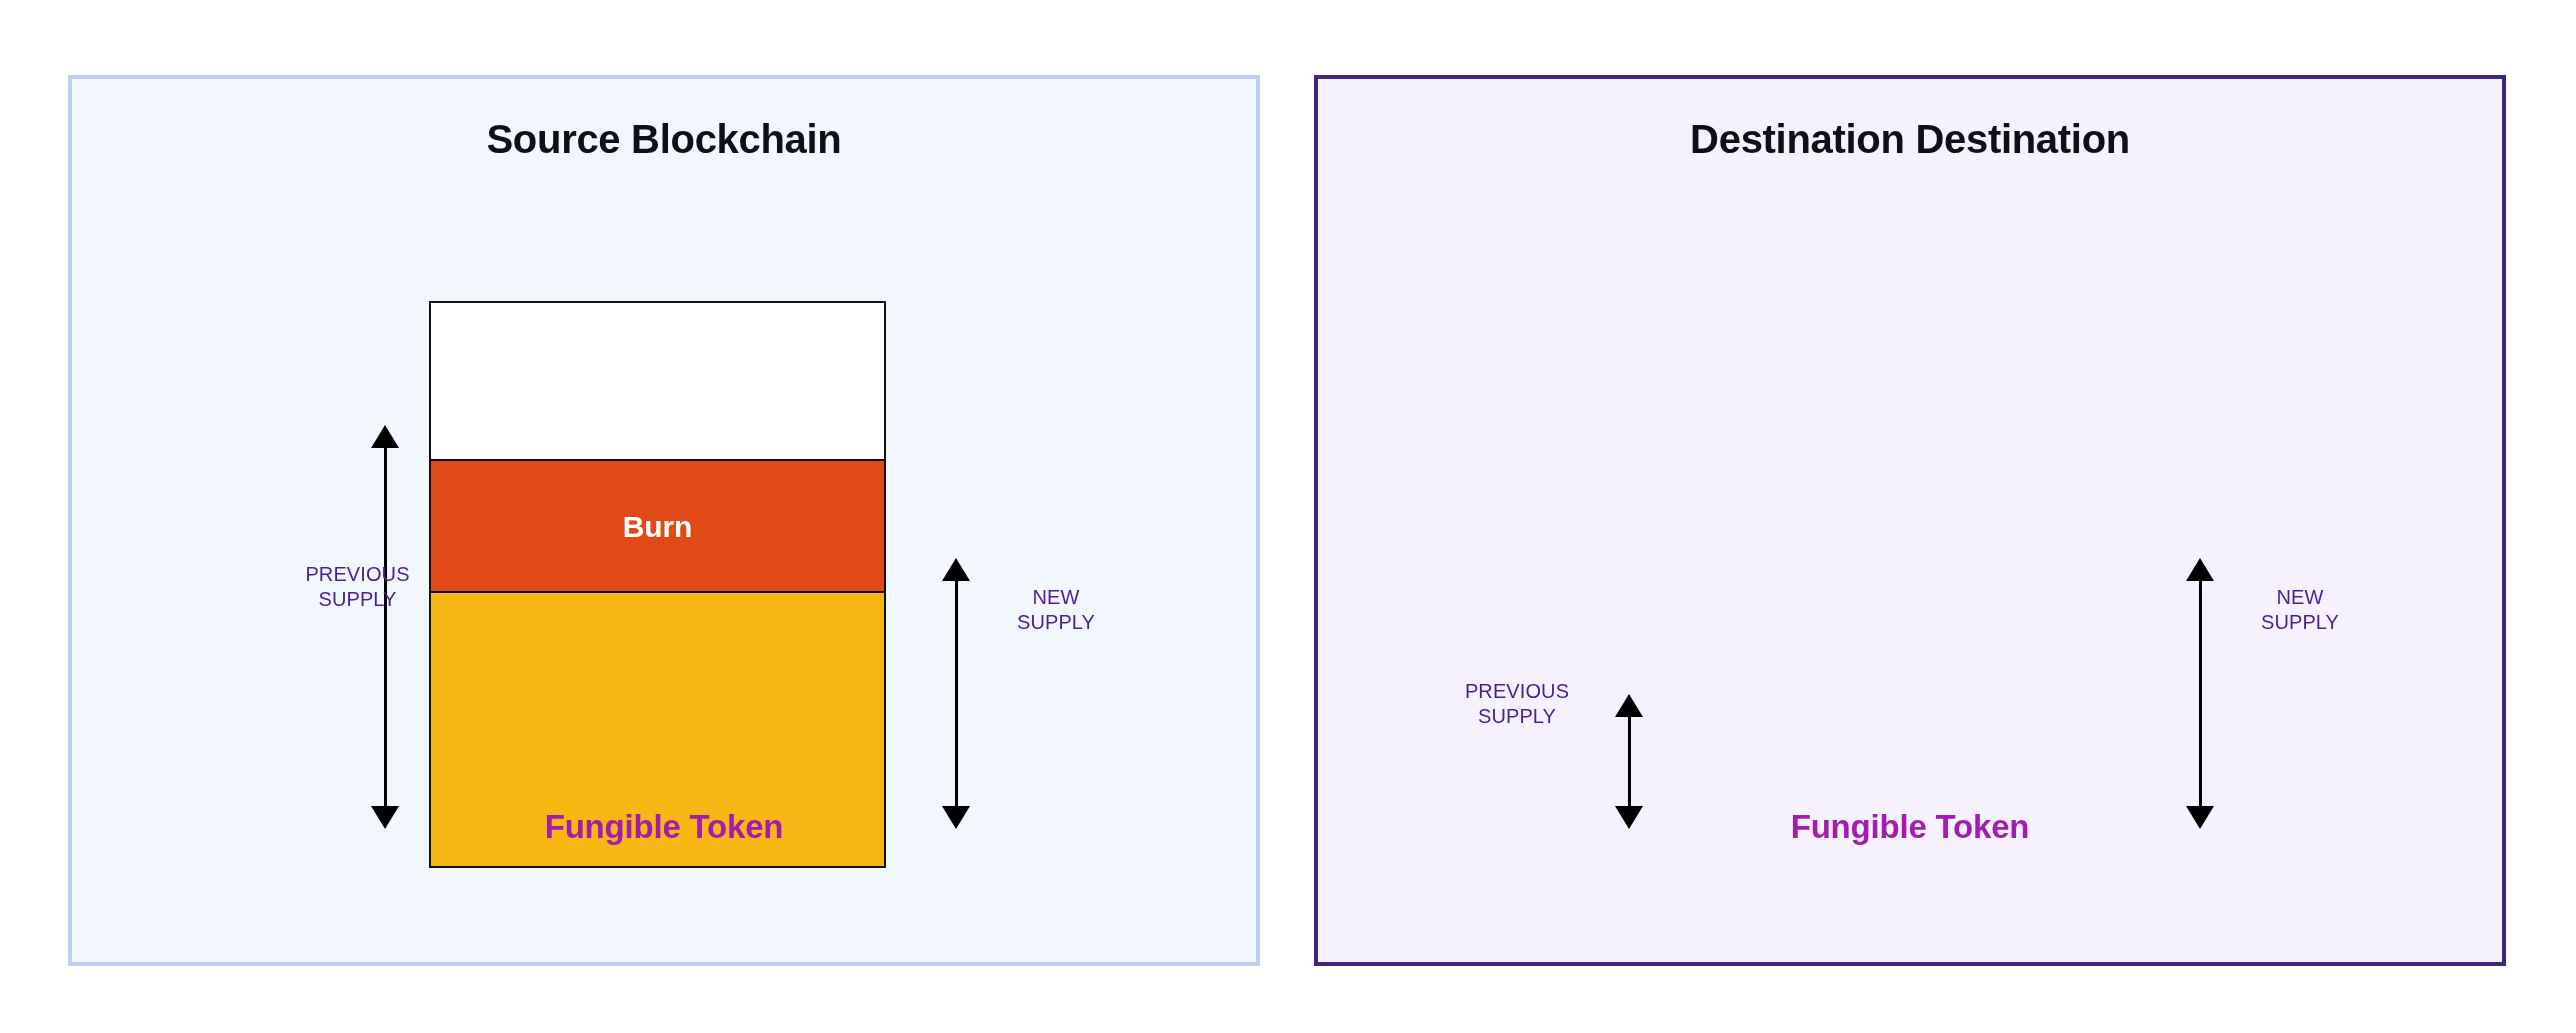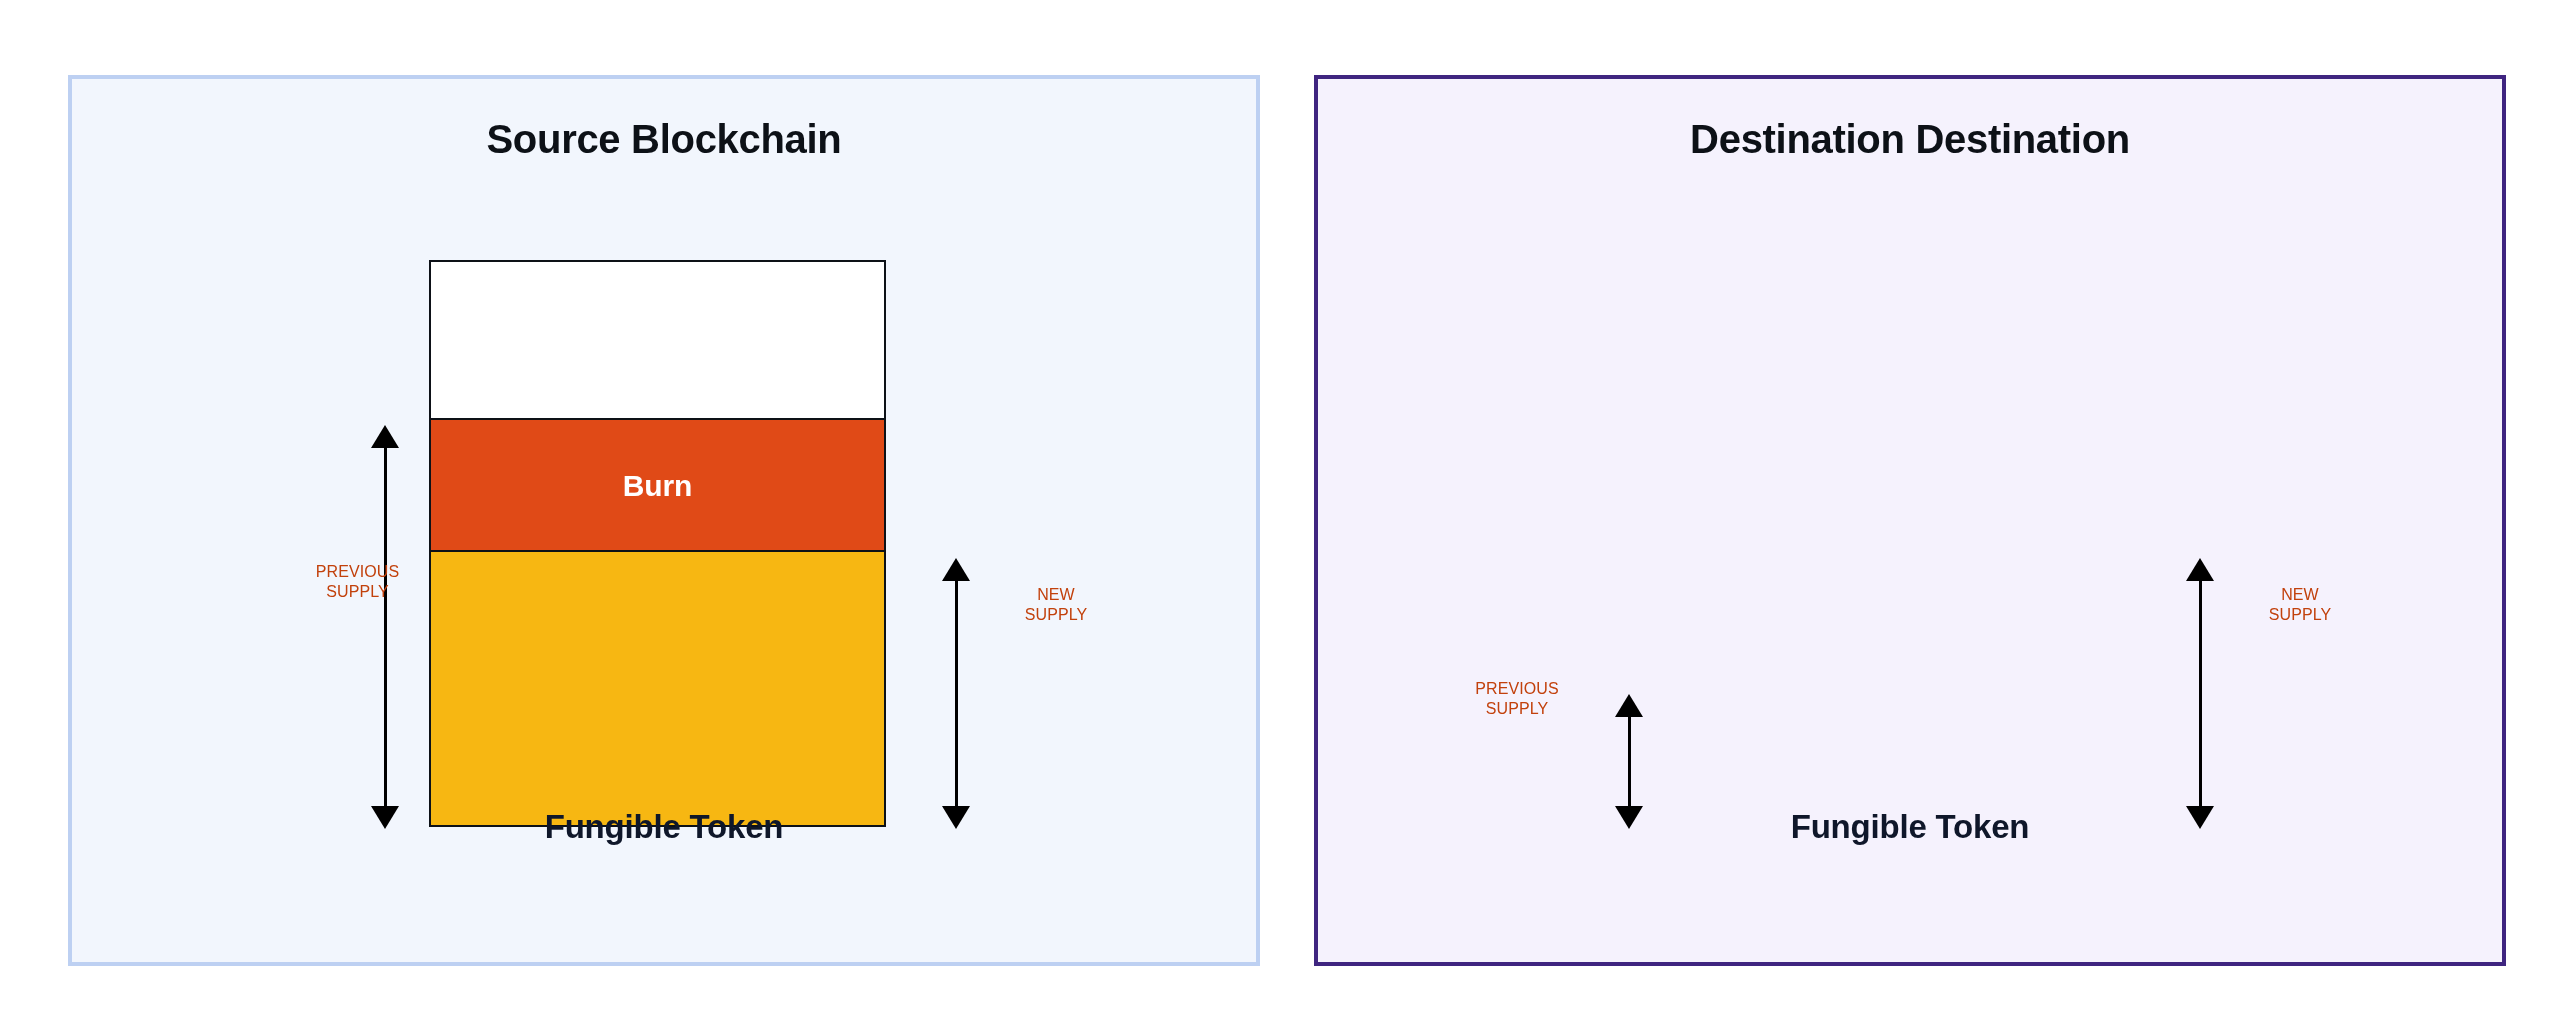--- a/index.html
+++ b/index.html
@@ -49,21 +49,21 @@
     line-height: 1;
   }
   .panel-footer {
     position: absolute;
     top: 731px;
     left: 0;
     width: 100%;
     text-align: center;
     font-size: 33px;
     font-weight: 700;
-    color: #0f172a;
+    color: #a21caf;
     letter-spacing: -0.2px;
     line-height: 1;
   }
   
   .stack {
     position: absolute;
     width: 457px;
     box-sizing: border-box;
   }
   .stack.source-stack {
@@ -78,20 +78,21 @@
   }
   .seg {
     position: absolute;
     left: 0;
     width: 457px;
     box-sizing: border-box;
     border: 2.6px solid #0d1117;
     display: flex;
     align-items: center;
     justify-content: center;
+    margin-top: 41px;
   }
   .seg-label {
     font-size: 30px;
     font-weight: 600;
     color: #ffffff;
     letter-spacing: -0.1px;
     line-height: 1;
   }
   
   .src-empty { top: 0px;   height: 160px; background: #ffffff; }
@@ -127,23 +128,23 @@
     top: 0;
     border-bottom: 23.5px solid #000000;
   }
   .arrow .head.down {
     bottom: 0;
     border-top: 23.5px solid #000000;
   }
   .dim-label {
     position: absolute;
     text-align: center;
-    font-size: 16px;
+    font-size: 20px;
     font-weight: 400;
-    color: #c2410c;
+    color: #4c1d95;
     line-height: 1.25;
     letter-spacing: 0.1px;
   }
 
   
   .arrow.src-prev  { left: 299px; top: 346px; height: 404px; }
   .dim-label.src-prev-lbl { left: 207px; top: 483px; width: 157px; }
   .arrow.src-new   { left: 870px; top: 479px; height: 271px; }
   .dim-label.src-new-lbl  { left: 912px; top: 506px; width: 144px; }
 

